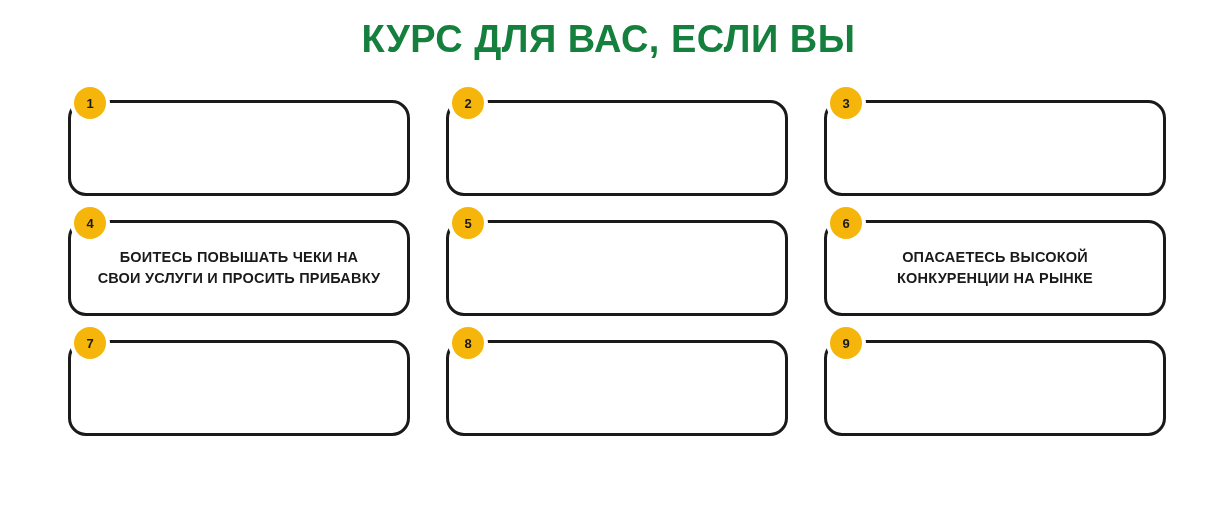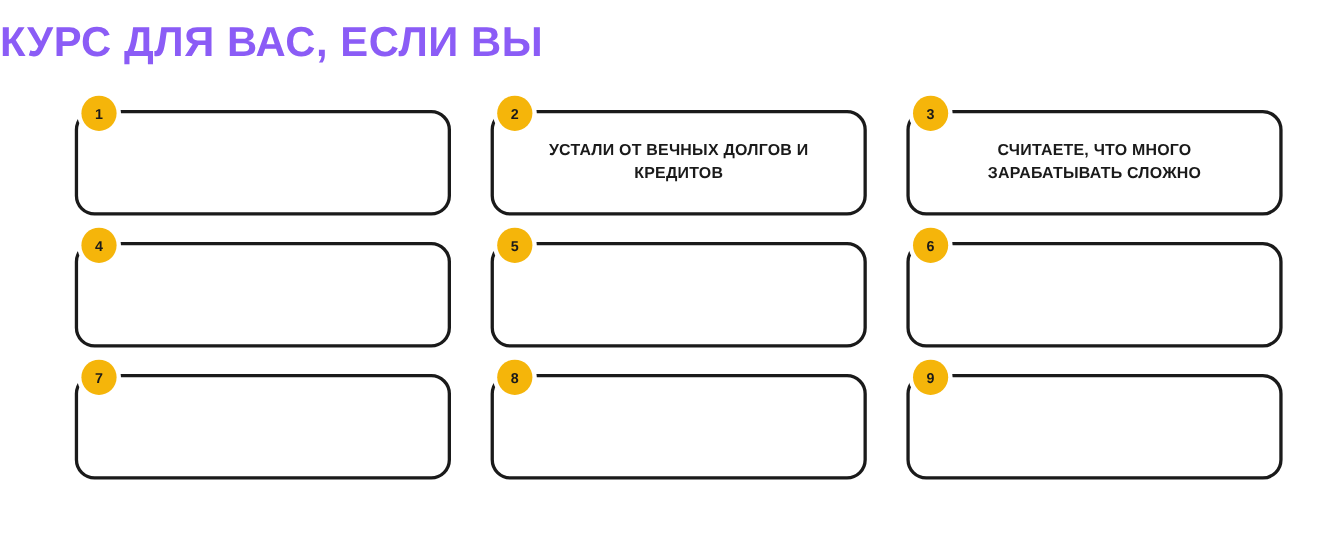--- a/index.html
+++ b/index.html
@@ -16,24 +16,25 @@
   .page {
     position: relative;
     width: 1217px;
     height: 506px;
   }
   .title {
     position: absolute;
     top: 18px;
     left: 0;
     width: 1217px;
+    text-align: center;
     font-size: 38px;
     font-weight: bold;
     letter-spacing: 0.5px;
-    color: #8b5cf6;
+    color: #15803d;
     font-family: "Liberation Sans", sans-serif;
   }
   .grid {
     position: absolute;
     top: 100px;
     left: 68px;
     width: 1098px;
     display: grid;
     grid-template-columns: repeat(3, 342px);
     grid-column-gap: 36px;
@@ -84,38 +85,38 @@
   <div class="title">КУРС ДЛЯ ВАС, ЕСЛИ ВЫ</div>
 
   <div class="grid">
 
     <div class="card">
       <div class="badge">1</div>
     </div>
 
     <div class="card">
       <div class="badge">2</div>
-      <div class="card-text">УСТАЛИ ОТ ВЕЧНЫХ ДОЛГОВ И КРЕДИТОВ</div>
     </div>
 
     <div class="card">
       <div class="badge">3</div>
-      <div class="card-text">СЧИТАЕТЕ, ЧТО МНОГО ЗАРАБАТЫВАТЬ СЛОЖНО</div>
     </div>
 
     <div class="card">
       <div class="badge">4</div>
+      <div class="card-text">БОИТЕСЬ ПОВЫШАТЬ ЧЕКИ НА СВОИ УСЛУГИ И ПРОСИТЬ ПРИБАВКУ</div>
     </div>
 
     <div class="card">
       <div class="badge">5</div>
     </div>
 
     <div class="card">
       <div class="badge">6</div>
+      <div class="card-text">ОПАСАЕТЕСЬ ВЫСОКОЙ КОНКУРЕНЦИИ НА РЫНКЕ</div>
     </div>
 
     <div class="card">
       <div class="badge">7</div>
     </div>
 
     <div class="card">
       <div class="badge">8</div>
     </div>
 

